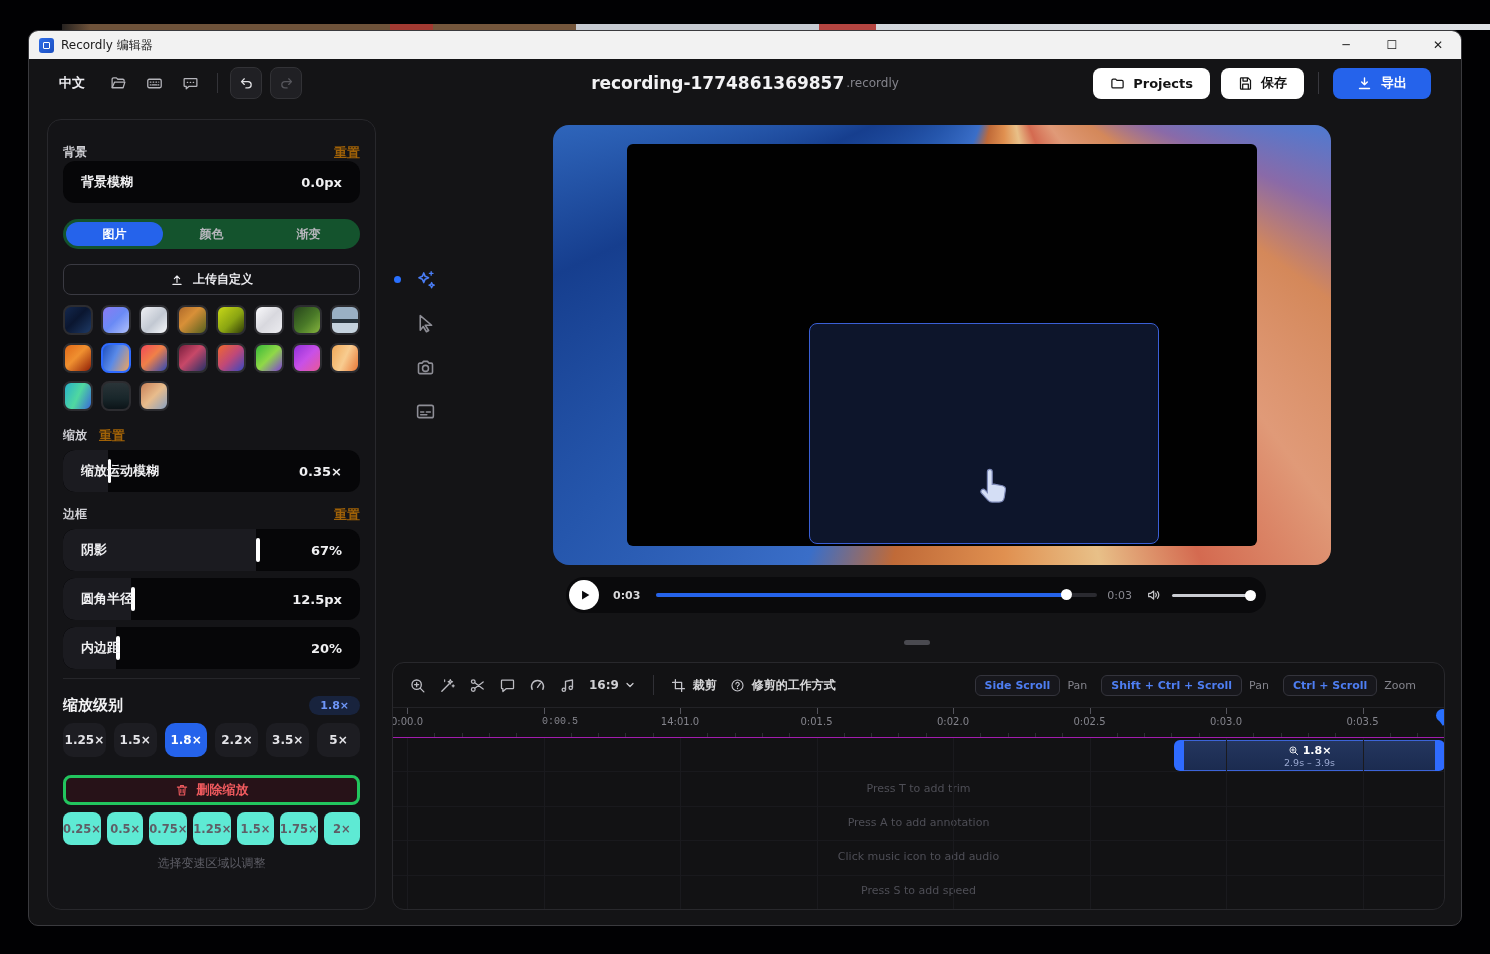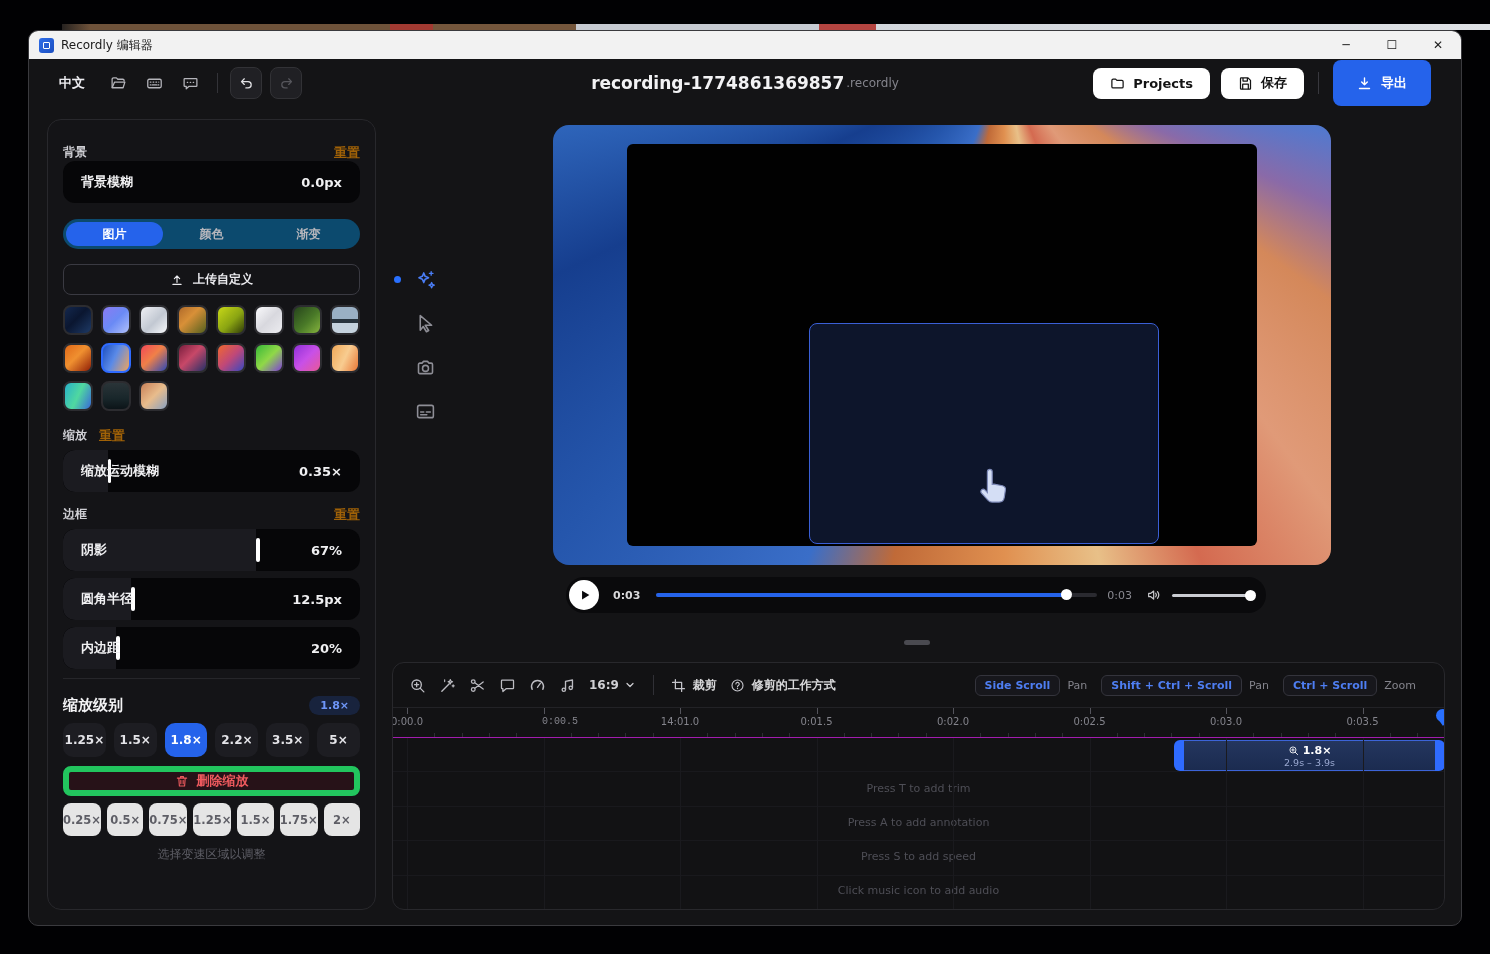--- a/index.html
+++ b/index.html
@@ -36,61 +36,61 @@
   .hist-btn.redo { color:#56565c; }
   .doc-title { position:absolute; left:0; right:0; top:0; height:48px; display:flex; align-items:center;
     justify-content:center; pointer-events:none; }
   .doc-title .nm { font-size:17px; font-weight:bold; color:#f2f2f4; }
   .doc-title .ext { font-size:12px; color:#84848c; margin-left:2px; }
   .topbar-right { margin-left:auto; display:flex; align-items:center; gap:11px; }
   .btn-light { height:31px; background:#ffffff; border-radius:8px; display:flex; align-items:center;
     padding:0 17px; gap:8px; font-size:13px; font-weight:bold; color:#141414; }
   .btn-light svg { width:15px; height:15px; color:#141414; }
   .tb-sep2 { width:1px; height:22px; background:#38383e; margin:0 3px; }
-  .btn-primary { height:46px; background:#2563eb; border-radius:8px; display:flex; align-items:center;
+  .btn-primary { height:31px; background:#2563eb; border-radius:8px; display:flex; align-items:center;
     padding:0 24px; gap:9px; font-size:13px; font-weight:bold; color:#ffffff; }
   .btn-primary svg { width:15px; height:15px; }
 
   
   .sidebar { position:absolute; left:18px; top:88px; width:329px; height:791px;
     background:#141417; border:1px solid #28282c; border-radius:14px; padding:0 15px; overflow:hidden; }
   .sb-h { display:flex; align-items:center; font-size:12px; font-weight:bold; color:#cfcfd4; height:15px; }
   .sb-h .reset { color:#a16207; font-size:13px; font-weight:bold; }
   .sb-h .reset.right { margin-left:auto; }
   .sb-h .reset.near { margin-left:12px; }
   .sb-h1 { margin-top:25px; }
   .slider { position:relative; height:42px; background:#060608; border-radius:12px; overflow:hidden;
     display:flex; align-items:center; }
   .slider .fill { position:absolute; left:0; top:0; bottom:0; background:#1b1b20; border-radius:12px 0 0 12px; }
   .slider .handle { position:absolute; top:9px; width:3.5px; height:24px; background:#fff; border-radius:2px; }
   .slider .lb { position:relative; font-size:13px; font-weight:bold; color:#f0f0f2; margin-left:18px; }
   .slider .vl { position:relative; font-size:13px; font-weight:bold; color:#f0f0f2; margin-left:auto; margin-right:18px; }
-  .tabs { margin-top:16px; height:30px; background:#0c4a6e; border-radius:15px; padding:3px; display:flex; }
+  .tabs { margin-top:16px; height:30px; background:#14532d; border-radius:15px; padding:3px; display:flex; }
   .tab { flex:1; display:flex; align-items:center; justify-content:center; font-size:12px; font-weight:bold;
     color:#b6b6bc; border-radius:12px; }
   .tab.active { background:#2563eb; color:#fff; }
   .upload-btn { margin-top:15px; height:31px; border:1px solid #3a3a42; border-radius:8px; display:flex;
     align-items:center; justify-content:center; gap:9px; font-size:12px; font-weight:bold; color:#ececf0; }
   .upload-btn svg { width:14px; height:14px; color:#ececf0; }
   .thumb-grid { margin-top:10px; display:grid; grid-template-columns:repeat(8,1fr); gap:8px; }
   .thumb { height:30px; border-radius:8px; border:2px solid #2c2c30; }
   .thumb.selected { border-color:#2f6bff; }
   .divider { margin-top:9px; height:1px; background:#26262a; }
   .sb-h-big { display:flex; align-items:center; font-size:15px; font-weight:bold; color:#f4f4f6; height:22px; }
   .badge { margin-left:auto; background:#18233d; color:#6e96f8; font-size:11px; font-weight:bold;
     padding:3px 11px; border-radius:11px; }
   .zl-row { margin-top:7px; display:flex; gap:8px; }
   .zl-btn { flex:1; height:34px; background:#1d1d22; border-radius:10px; display:flex; align-items:center;
     justify-content:center; font-size:12px; font-weight:bold; color:#e4e4e8; }
   .zl-btn.active { background:#2563eb; color:#fff; }
-  .del-btn { margin-top:9px; height:30px; background:#271218; border:6px solid #22c55e; border-radius:8px;
+  .del-btn { margin-top:18px; height:30px; background:#271218; border:3px solid #22c55e; border-radius:8px;
     display:flex; align-items:center; justify-content:center; gap:8px; font-size:13px; font-weight:bold; color:#ef5a5e; }
   .del-btn svg { width:14px; height:14px; }
   .spd-row { margin-top:7px; display:flex; gap:6px; }
-  .spd-btn { flex:1; height:33px; background:#e5e5e5; border-radius:8px; display:flex; align-items:center;
+  .spd-btn { flex:1; height:33px; background:#5eead4; border-radius:8px; display:flex; align-items:center;
     justify-content:center; font-size:11.5px; font-weight:bold; color:#5e5e66; }
   .spd-hint { margin-top:10px; text-align:center; font-size:12px; color:#5e5e66; }
   .mt15{margin-top:15px}.mt17{margin-top:17px}.mt22{margin-top:22px}
   .mtrow{margin-top:7px}.mtrow4{margin-top:4px}
 
   
   .wallpaper { position:absolute; left:524px; top:94px; width:778px; height:440px; border-radius:16px; overflow:hidden;
     background:conic-gradient(from 0deg at 58% -14%,
       #e07a40 0turn,#f0a45c .04turn,#4a84d4 .10turn,#2a62b8 .20turn,#3e7edc .27turn,
       #8a6aa8 .315turn,#d4885a .35turn,#e09a78 .40turn,#d46a50 .44turn,#e8c088 .47turn,
@@ -673,22 +673,22 @@
             <span>1.8×</span>
           </span>
           <span class="zb-l2">2.9s – 3.9s</span>
         </span>
         <span class="zb-handle r"></span>
       </div>
       <div class="hints">
 
       <div class="hint-row">Press T to add trim</div>
           <div class="hint-row">Press A to add annotation</div>
+          <div class="hint-row">Click music icon to add audio</div>
           <div class="hint-row">Press S to add speed</div>
-          <div class="hint-row">Click music icon to add audio</div>
         </div>
     <div class="gridline" style="left: 14px;"></div>
         <div class="gridline" style="left: 150.5px;"></div>
         <div class="gridline" style="left: 287px;"></div>
         <div class="gridline" style="left: 423.5px;"></div>
         <div class="gridline" style="left: 560px;"></div>
         <div class="gridline" style="left: 696.5px;"></div>
         <div class="gridline" style="left: 833px;"></div>
         <div class="gridline" style="left: 969.5px;"></div>
       </div>

